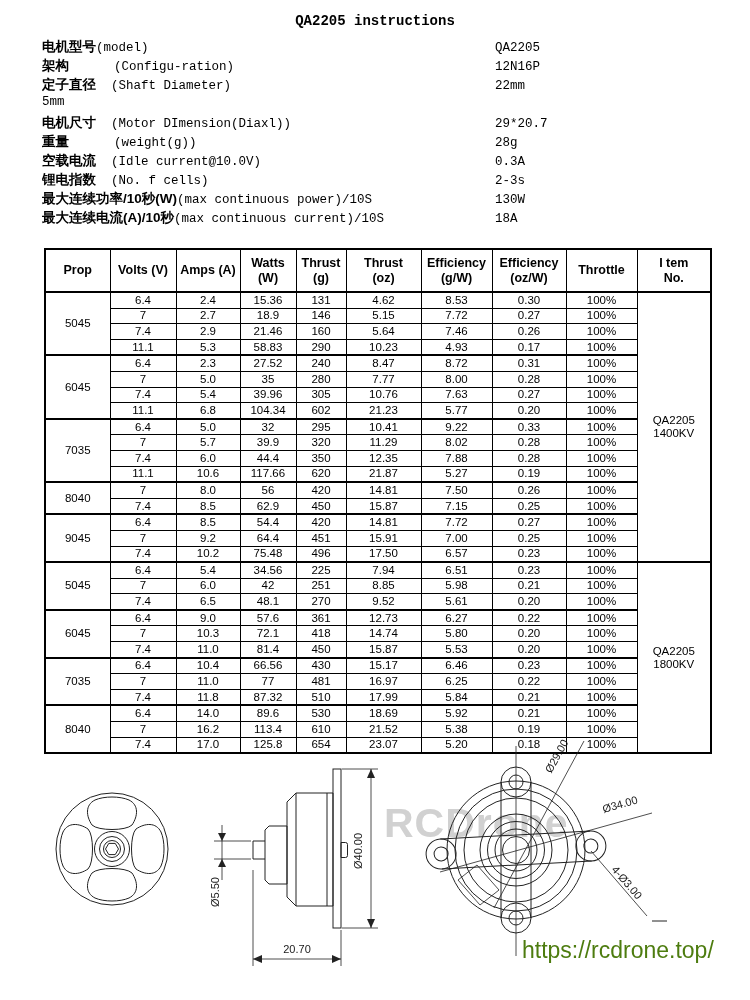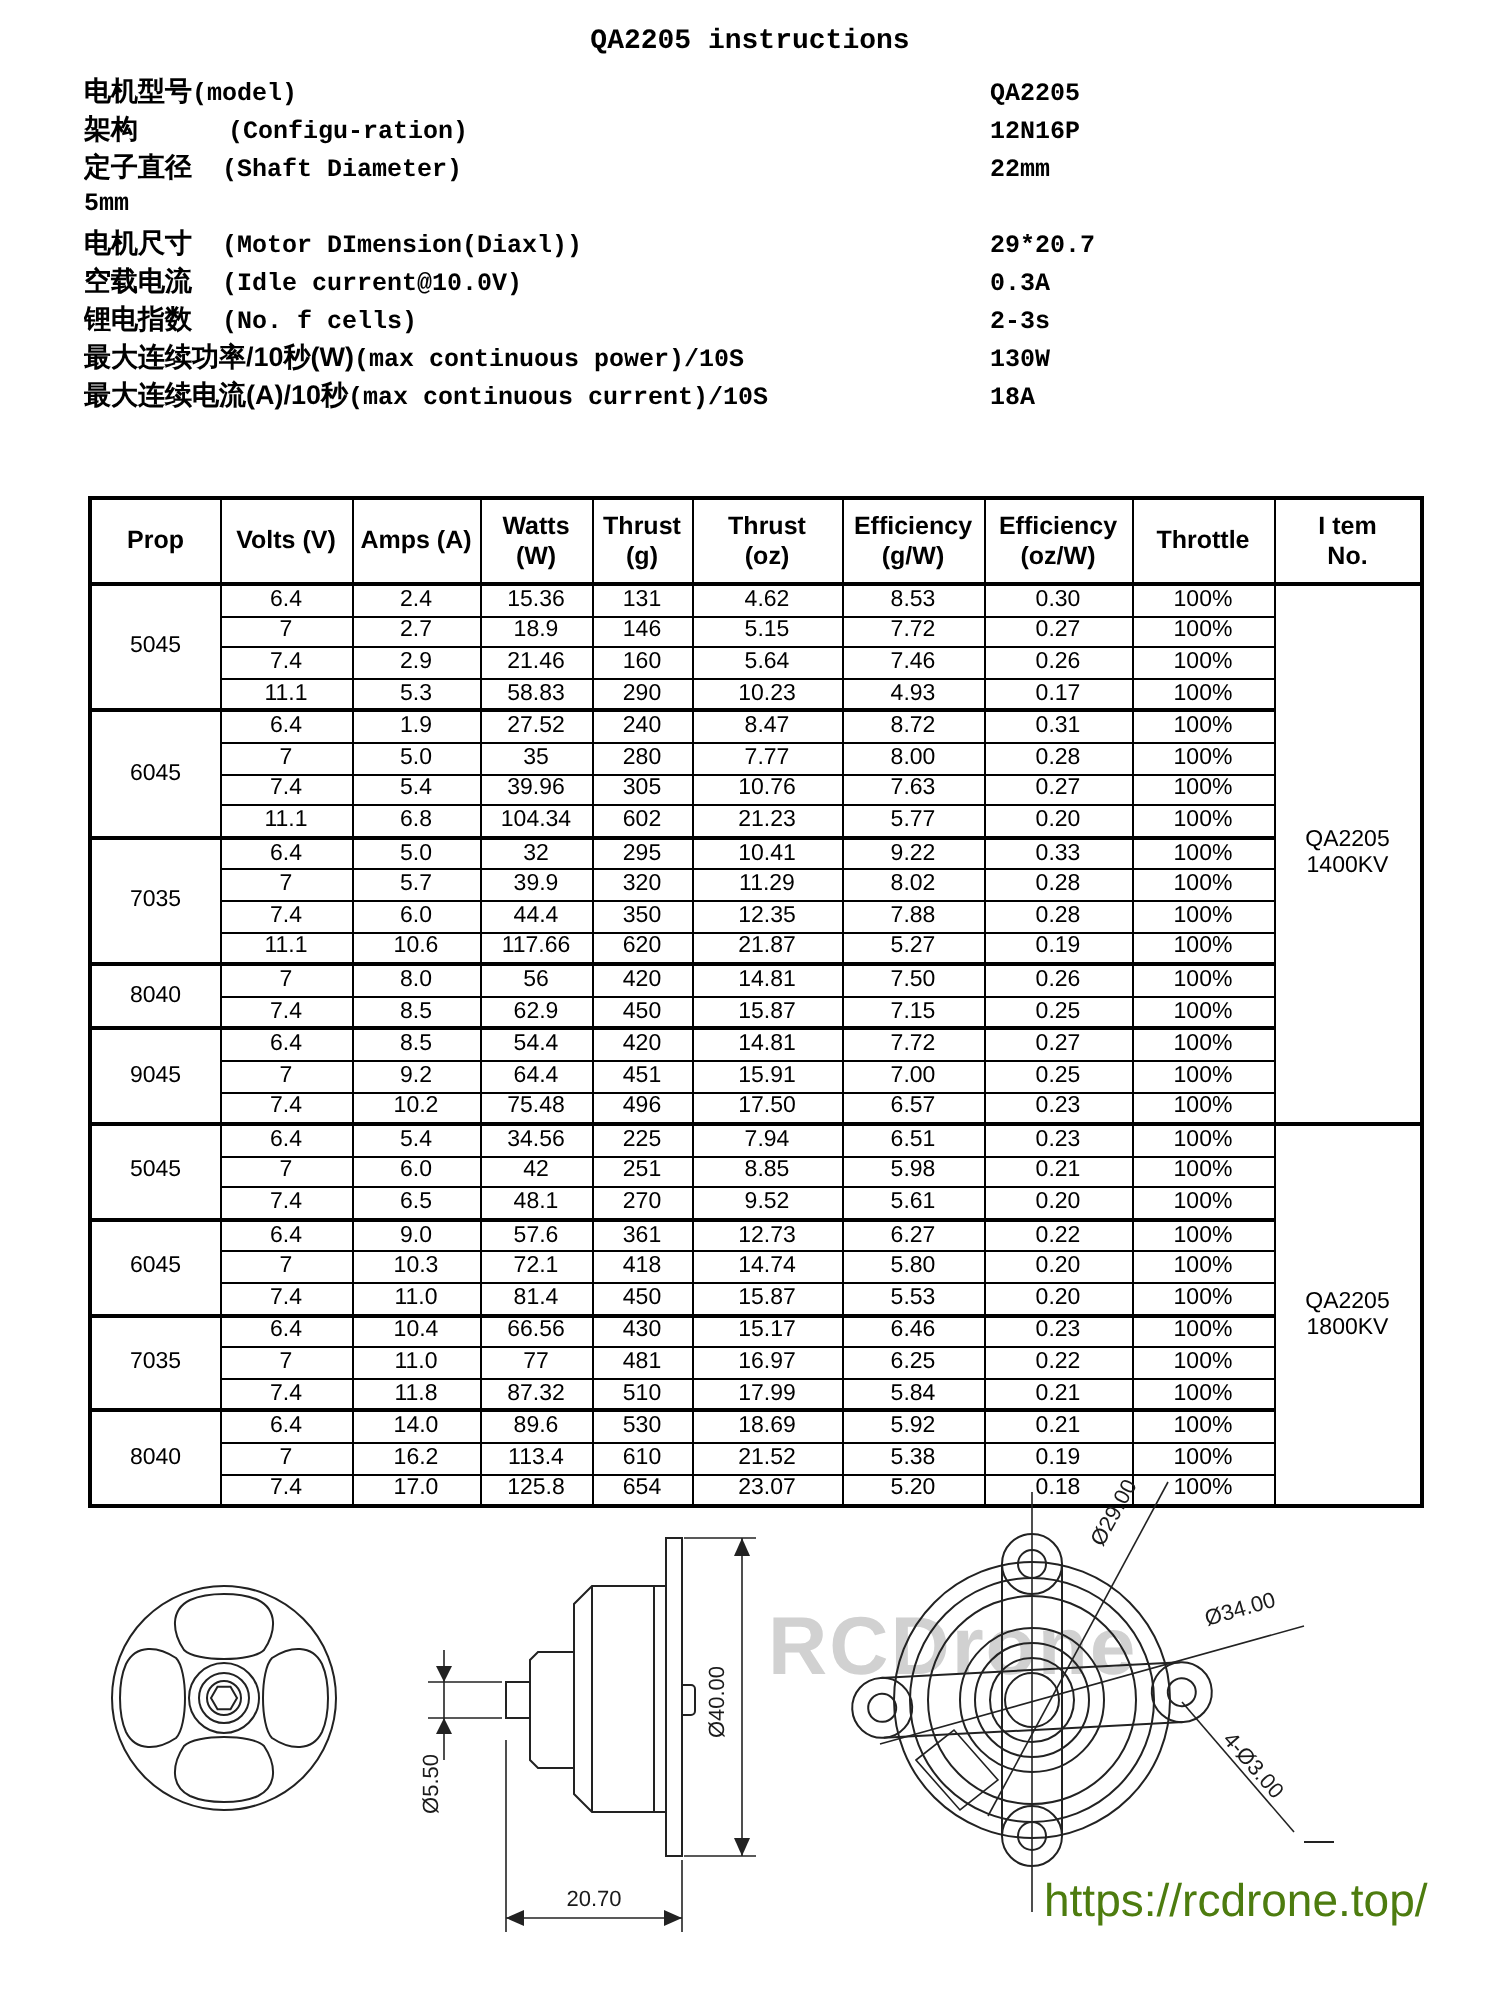--- a/index.html
+++ b/index.html
@@ -5,21 +5,21 @@
   html,body{margin:0;padding:0;background:#fff;}
   .page{position:relative;width:724px;height:1000px;background:#fff;overflow:hidden;
         font-family:"Liberation Sans",sans-serif;color:#000;}
   .doc-title{position:absolute;top:13px;left:0;width:750px;text-align:center;
              font-family:"Liberation Mono",monospace;font-size:14px;font-weight:700;}
   
   .specs{position:absolute;top:36px;left:42px;width:690px;}
   .spec-row{display:flex;height:19px;line-height:19px;align-items:baseline;}
   .spec-label{flex:0 0 453px;white-space:pre;overflow:hidden;}
   .spec-cn{font-weight:700;font-size:13.5px;}
-  .spec-en,.spec-value{font-family:"Liberation Mono",monospace;font-size:12.5px;font-weight:700;white-space:pre;}
+  .spec-en,.spec-value{font-family:"Liberation Mono",monospace;font-size:12.5px;font-weight:400;white-space:pre;}
   
   table.results{position:absolute;top:248px;left:44px;width:667px;border-collapse:collapse;
                 table-layout:fixed;border:2px solid #000;}
   table.results th{border:1px solid #000;border-bottom:2px solid #000;font-size:12.5px;
                    font-weight:700;white-space:pre-line;height:41px;line-height:1.2;
                    padding:0 1px;text-align:center;}
   table.results td{border:1px solid #000;text-align:center;font-size:11.5px;
                    height:14.6px;line-height:13px;padding:0;}
   table.results tr.group-start td{border-top:2px solid #000;}
   td.prop-cell{font-size:12px;}
@@ -50,20 +50,24 @@
       <div class="spec-row">
         <span class="spec-label"><span class="spec-cn">定子直径</span><span class="spec-en">  (Shaft Diameter)</span></span>
         <span class="spec-value">22mm</span>
       </div>
       <div class="spec-row">
         <span class="spec-value">5mm</span>
       </div>
       <div class="spec-row">
         <span class="spec-label"><span class="spec-cn">电机尺寸</span><span class="spec-en">  (Motor DImension(Diaxl))</span></span>
         <span class="spec-value">29*20.7</span>
+      </div>
+      <div class="spec-row">
+        <span class="spec-label"><span class="spec-cn">重量</span><span class="spec-en">      (weight(g))</span></span>
+        <span class="spec-value">28g</span>
       </div>
       <div class="spec-row">
         <span class="spec-label"><span class="spec-cn">空载电流</span><span class="spec-en">  (Idle current@10.0V)</span></span>
         <span class="spec-value">0.3A</span>
       </div>
       <div class="spec-row">
         <span class="spec-label"><span class="spec-cn">锂电指数</span><span class="spec-en">  (No. f cells)</span></span>
         <span class="spec-value">2-3s</span>
       </div>
       <div class="spec-row">
@@ -149,21 +153,21 @@
           <td>58.83</td>
           <td>290</td>
           <td>10.23</td>
           <td>4.93</td>
           <td>0.17</td>
           <td>100%</td>
         </tr>
         <tr class="group-start">
           <td rowspan="4" class="prop-cell">6045</td>
           <td>6.4</td>
-          <td>1.9</td>
+          <td>2.3</td>
           <td>27.52</td>
           <td>240</td>
           <td>8.47</td>
           <td>8.72</td>
           <td>0.31</td>
           <td>100%</td>
         </tr>
         <tr>
           <td>7</td>
           <td>5.0</td>

